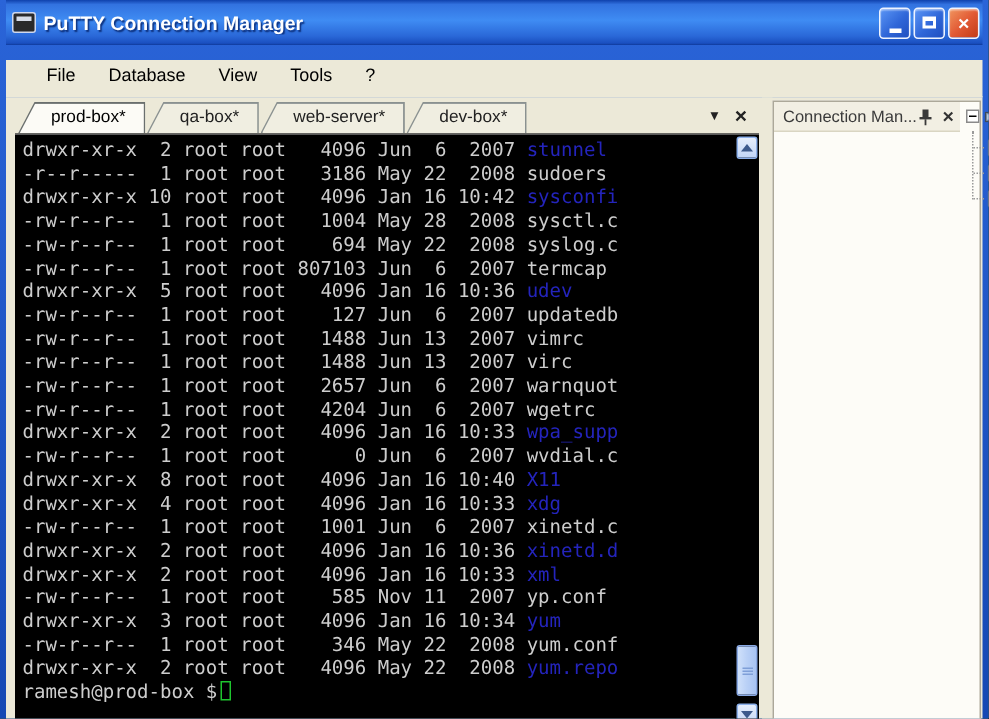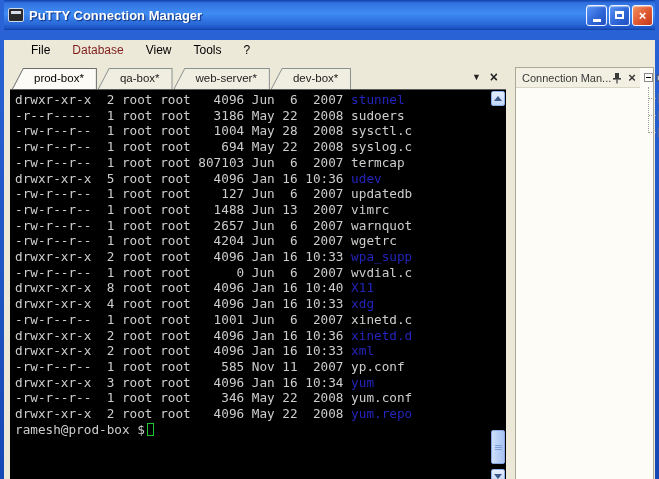--- a/index.html
+++ b/index.html
@@ -26,21 +26,21 @@
             box-shadow:inset 0 1px 1px rgba(255,255,255,.5); }
   .tb-btn.close { background:linear-gradient(135deg,#f0955f 0%,#e25b35 50%,#c23a18 100%); }
   .glyph-min { width:8px; height:3px; background:#fff; align-self:flex-end; margin-bottom:3px; }
   .glyph-max { width:9px; height:8px; border:2px solid #fff; border-top-width:3px; }
   .glyph-close { font-size:13px; line-height:1; font-weight:bold; }
 
   
   .menubar { height:25px; background:#ece9d8; display:flex; 
              padding-left:18px; gap:4px; border-bottom:1px solid #ece9d8;margin-top:10px; }
   .menu-item { font-size:12px; color:#000; padding:3px 9px; }
-  .menu-item.disabled { color:#7f1d1d; }
+  .menu-item.disabled { color:#000000; }
 
   
   .content { display:flex; height:420px; background:#ece9d8; }
   .left-region { width:504px; display:flex; flex-direction:column; padding-left:6px; }
 
   
   .tabstrip { height:24px; display:flex; align-items:flex-end; position:relative; padding-left:2px; }
   .tab { position:relative; height:21px; margin-right:1px; cursor:default; }
   .tab-border { position:absolute; inset:0; background:#8a9190;
                 clip-path:polygon(11px 0, 100% 0, 100% 100%, 0 100%); }
@@ -165,26 +165,28 @@
           <div class="tab-tools">
             <span class="tab-drop">▼</span>
             <span class="tab-close">×</span>
           </div>
         </div>
 
       <div class="terminal">
         <div class="term-text" id="termtext">
             <div class="trow"><span>drwxr-xr-x  2 root root   4096 Jun  6  2007 </span><span class="dir">stunnel</span></div>
             <div class="trow"><span>-r--r-----  1 root root   3186 May 22  2008 </span><span>sudoers</span></div>
+            <div class="trow"><span>drwxr-xr-x 10 root root   4096 Jan 16 10:42 </span><span class="dir">sysconfi</span></div>
             <div class="trow"><span>-rw-r--r--  1 root root   1004 May 28  2008 </span><span>sysctl.c</span></div>
             <div class="trow"><span>-rw-r--r--  1 root root    694 May 22  2008 </span><span>syslog.c</span></div>
             <div class="trow"><span>-rw-r--r--  1 root root 807103 Jun  6  2007 </span><span>termcap</span></div>
             <div class="trow"><span>drwxr-xr-x  5 root root   4096 Jan 16 10:36 </span><span class="dir">udev</span></div>
             <div class="trow"><span>-rw-r--r--  1 root root    127 Jun  6  2007 </span><span>updatedb</span></div>
             <div class="trow"><span>-rw-r--r--  1 root root   1488 Jun 13  2007 </span><span>vimrc</span></div>
+            <div class="trow"><span>-rw-r--r--  1 root root   1488 Jun 13  2007 </span><span>virc</span></div>
             <div class="trow"><span>-rw-r--r--  1 root root   2657 Jun  6  2007 </span><span>warnquot</span></div>
             <div class="trow"><span>-rw-r--r--  1 root root   4204 Jun  6  2007 </span><span>wgetrc</span></div>
             <div class="trow"><span>drwxr-xr-x  2 root root   4096 Jan 16 10:33 </span><span class="dir">wpa_supp</span></div>
             <div class="trow"><span>-rw-r--r--  1 root root      0 Jun  6  2007 </span><span>wvdial.c</span></div>
             <div class="trow"><span>drwxr-xr-x  8 root root   4096 Jan 16 10:40 </span><span class="dir">X11</span></div>
             <div class="trow"><span>drwxr-xr-x  4 root root   4096 Jan 16 10:33 </span><span class="dir">xdg</span></div>
             <div class="trow"><span>-rw-r--r--  1 root root   1001 Jun  6  2007 </span><span>xinetd.c</span></div>
             <div class="trow"><span>drwxr-xr-x  2 root root   4096 Jan 16 10:36 </span><span class="dir">xinetd.d</span></div>
             <div class="trow"><span>drwxr-xr-x  2 root root   4096 Jan 16 10:33 </span><span class="dir">xml</span></div>
             <div class="trow"><span>-rw-r--r--  1 root root    585 Nov 11  2007 </span><span>yp.conf</span></div>

